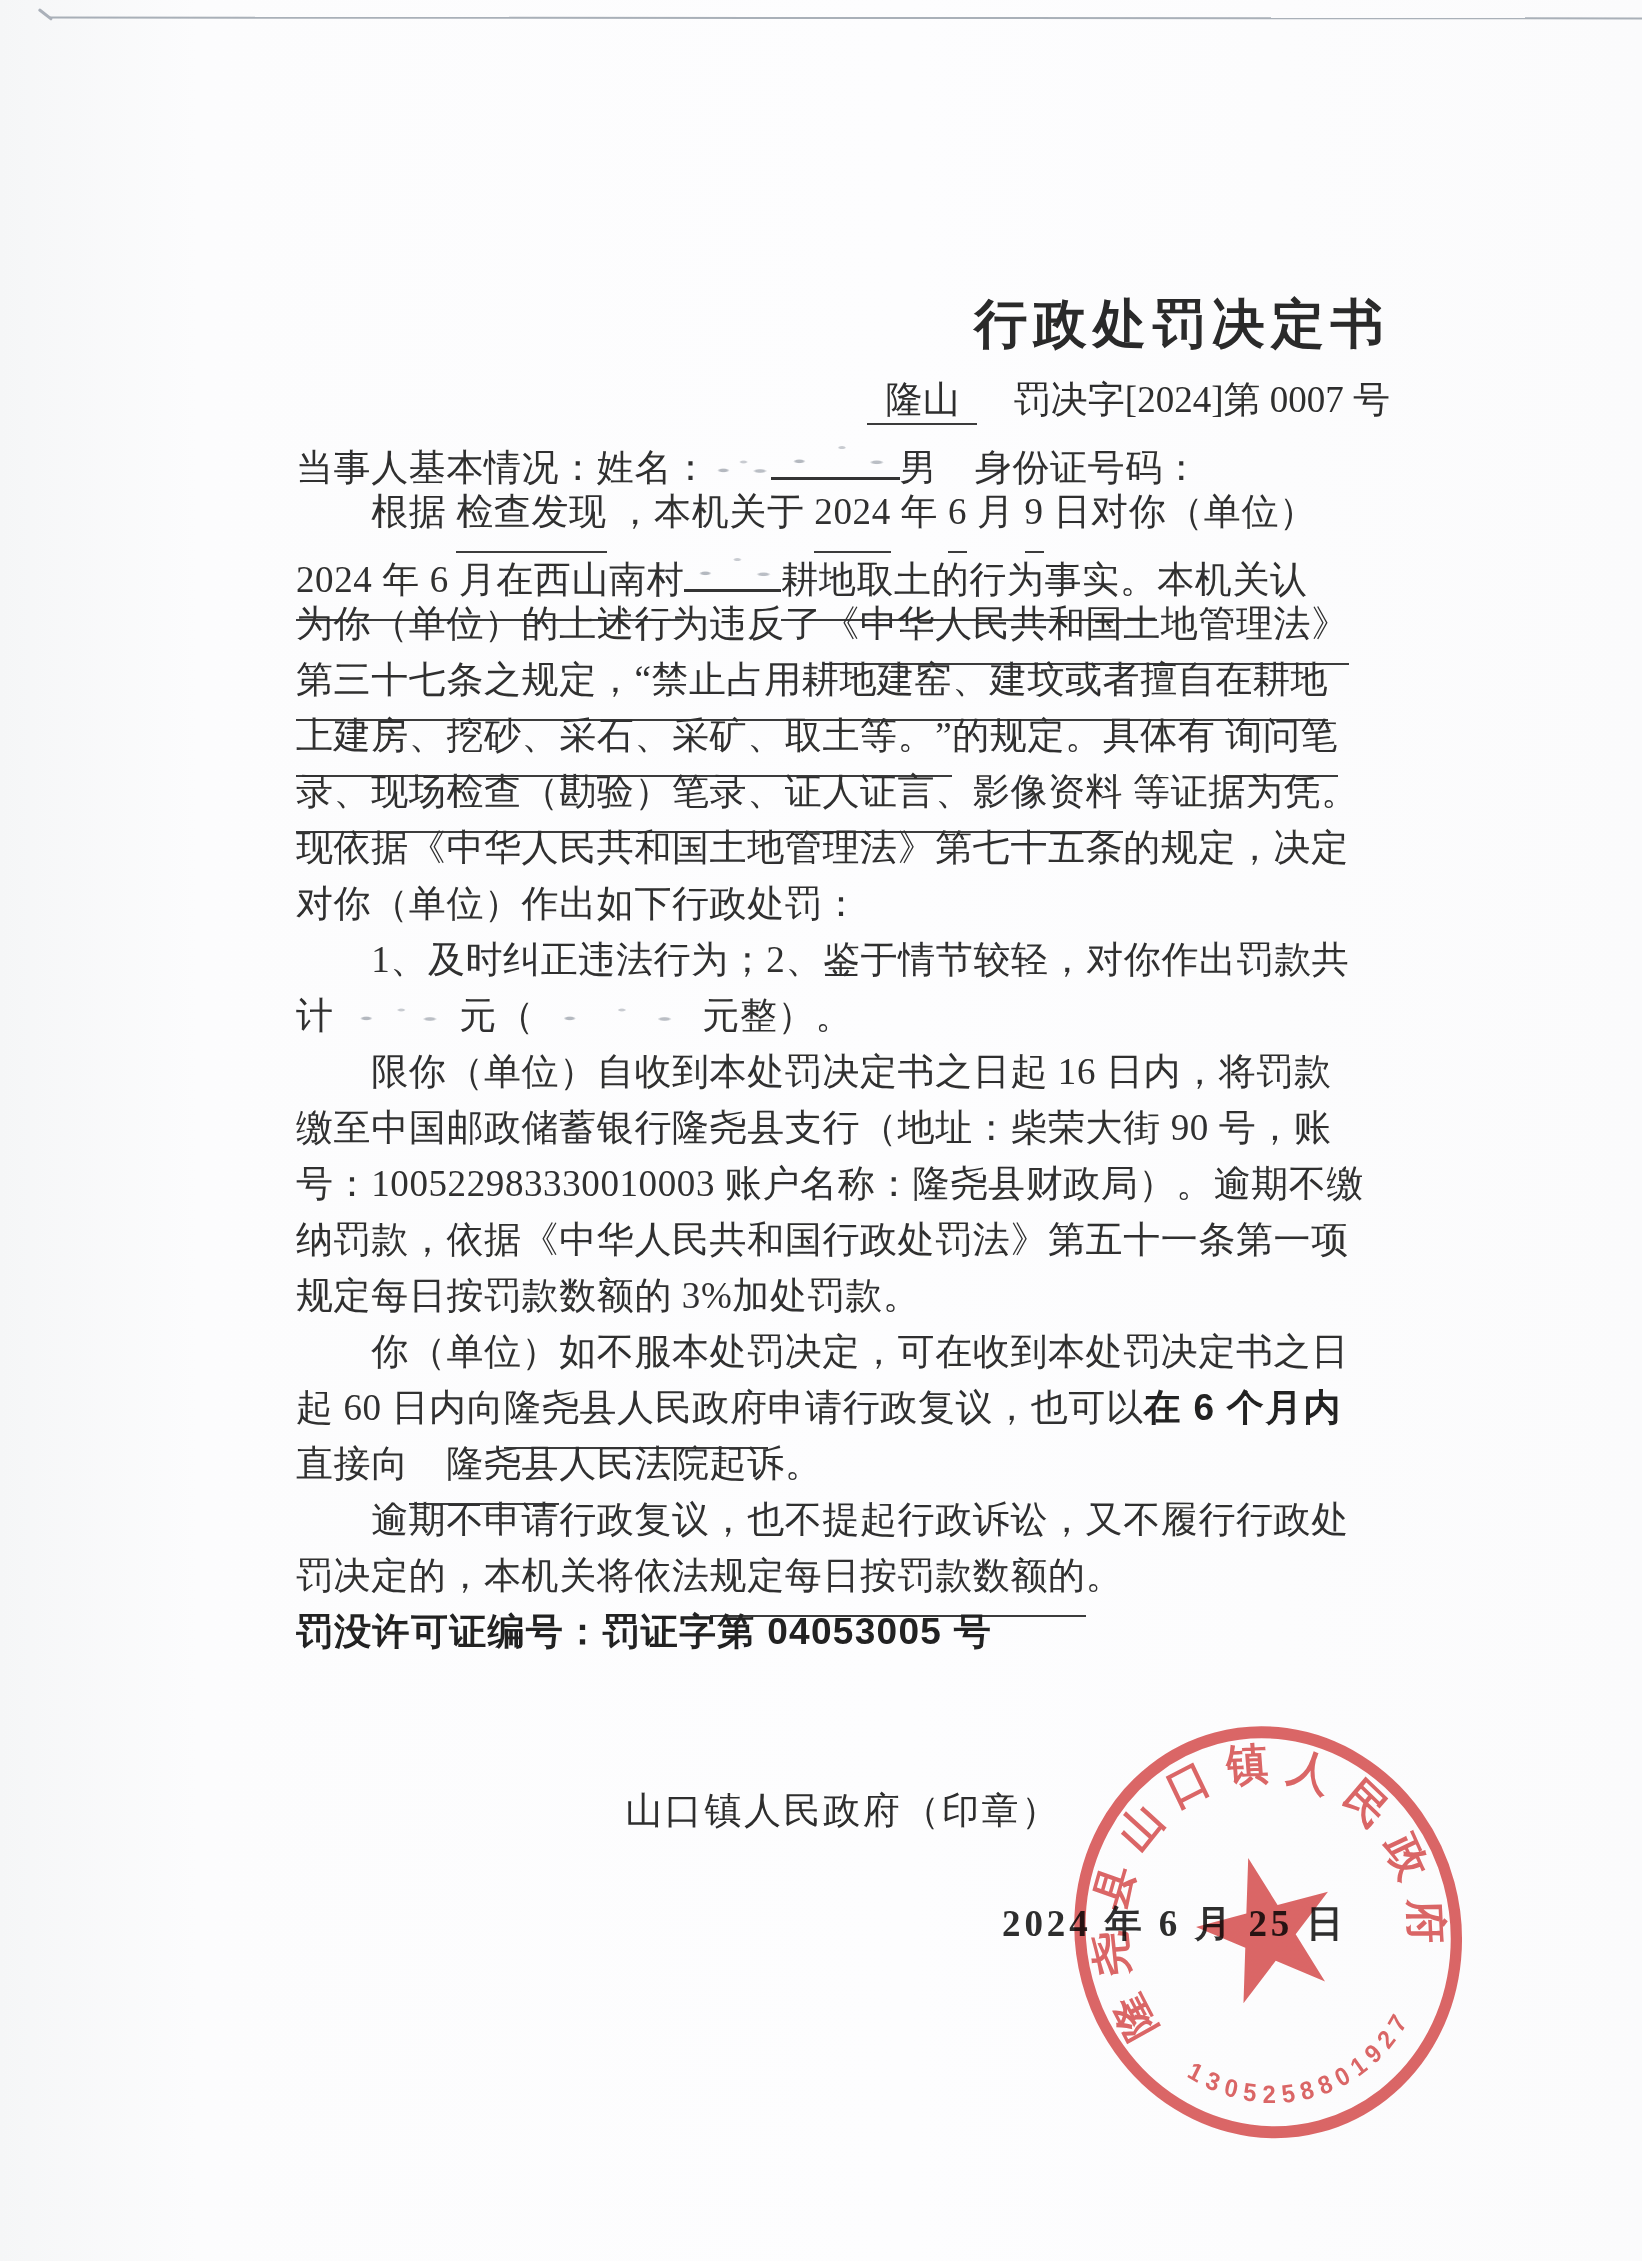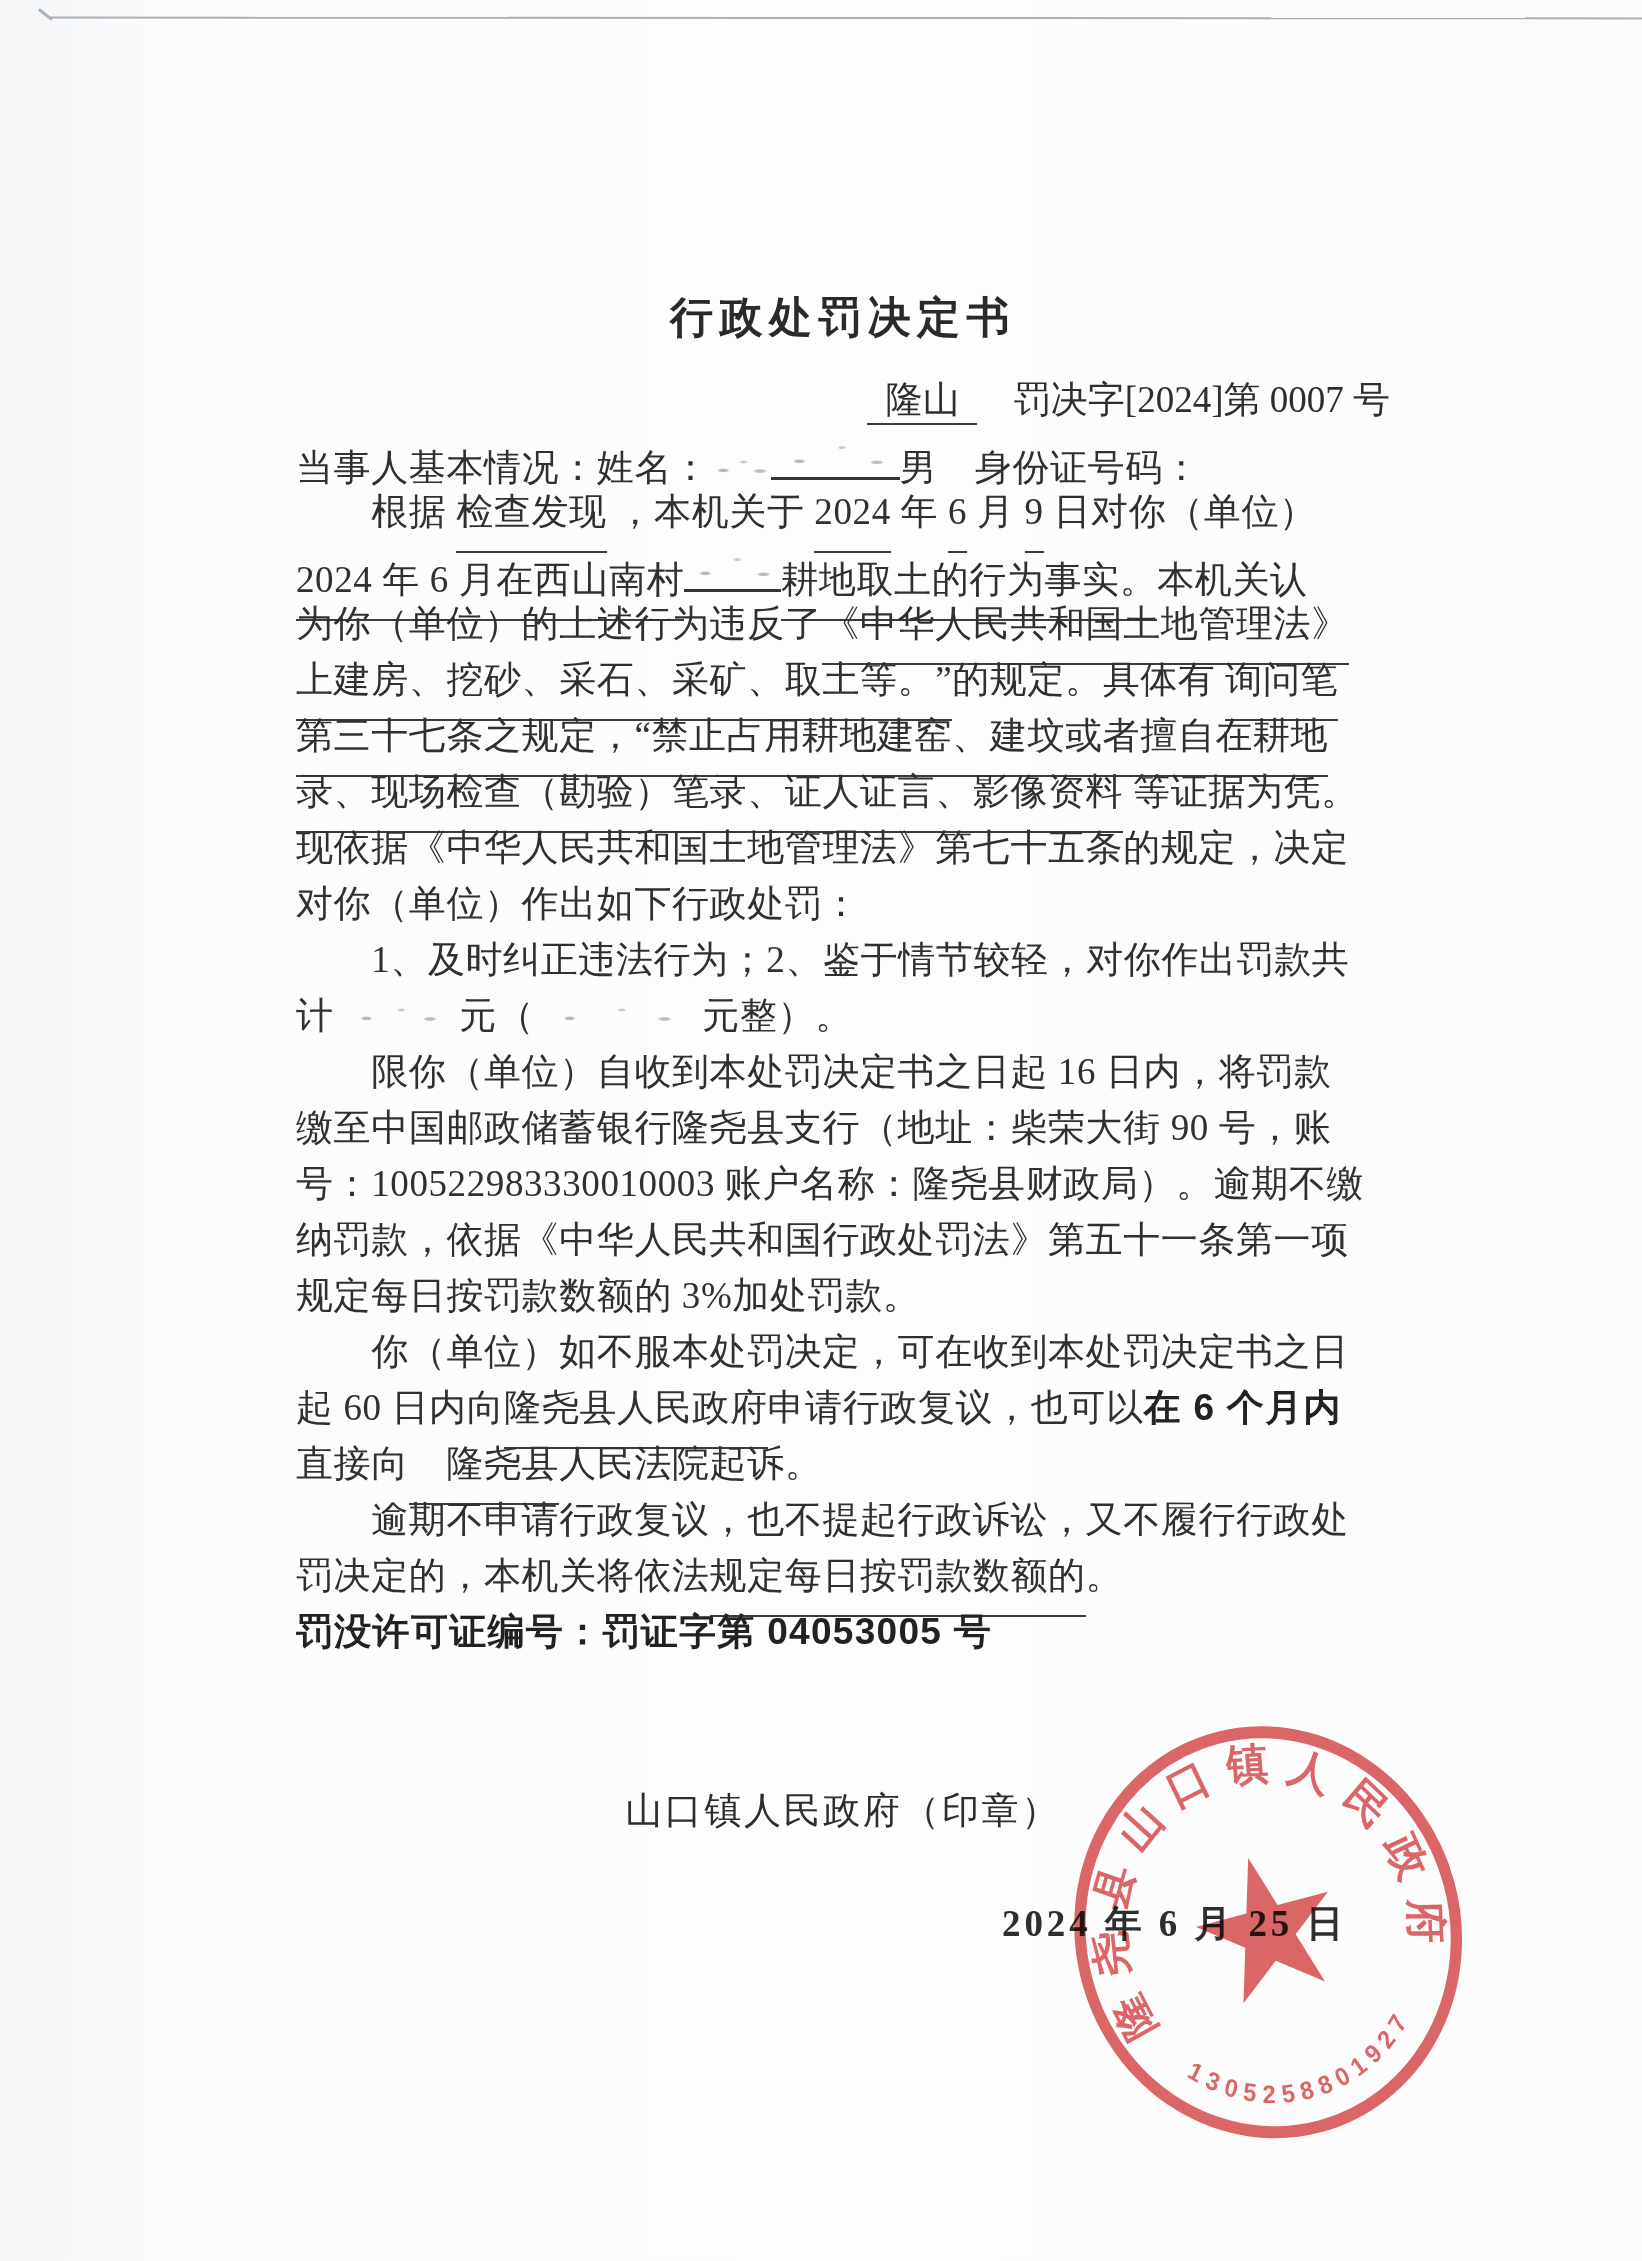--- a/index.html
+++ b/index.html
@@ -14,23 +14,23 @@
   .scan-top-line{
     position:absolute;top:17.4px;left:50px;right:0;height:1.9px;
     background:#9aa2ac;opacity:.85;transform:rotate(.03deg);
   }
   .scan-tick{
     position:absolute;top:13px;left:37px;width:17px;height:2.6px;
     background:#aab0b9;transform:rotate(38deg);border-radius:1.3px;
   }
   .doc-title{
     position:absolute;top:289px;left:296px;width:1094px;
-    text-align:center;
+    text-align:right;
     font-family:"Liberation Sans","DejaVu Sans",sans-serif;
-    font-weight:bold;font-size:43px;letter-spacing:6.4px;color:#2a2a2a;
+    font-weight:bold;font-size:53px;letter-spacing:6.4px;color:#2a2a2a;
   }
   .doc-no{
     position:absolute;top:375px;left:296px;width:1094px;
     text-align:right;font-size:37px;white-space:nowrap;color:#2e2e2e;
   }
   .doc-no .blank{
     border-bottom:2.6px solid #3c3c3c;
     padding:0 17px 2.6px 19.3px;
   }
   .content{
@@ -81,22 +81,22 @@
 
   <div class="doc-no">
     <span class="blank">隆山</span><span>　罚决字[2024]第 0007 号</span>
   </div>
 
   <div class="content" id="doc-lines">
       <div class="line"><span class="seg">当事人基本情况：姓名：</span><span class="redact" style="width: 61px;"></span><span class="redact u" style="width: 129px;"></span><span class="seg">男　身份证号码：</span></div>
       <div class="line"><span class="seg">　　根据 </span><span class="seg u">检查发现</span><span class="seg"> ，本机关于 </span><span class="seg u">2024</span><span class="seg"> 年 </span><span class="seg u">6</span><span class="seg"> 月 </span><span class="seg u">9</span><span class="seg"> 日对你（单位）</span></div>
       <div class="line"><span class="seg u">2024 年 6 月在西山南村</span><span class="redact u" style="width: 97px;"></span><span class="seg u">耕地取土的行为事实。</span><span class="seg">本机关认</span></div>
       <div class="line"><span class="seg">为你（单位）的上述行为违反了</span><span class="seg u">《中华人民共和国土地管理法》</span></div>
+      <div class="line"><span class="seg u">第三十七条之规定，“禁止占用耕地建窑、建坟或者擅自在耕地</span></div>
       <div class="line"><span class="seg u">上建房、挖砂、采石、采矿、取土等。”</span><span class="seg">的规定。具体有 </span><span class="seg u">询问笔</span></div>
-      <div class="line"><span class="seg u">第三十七条之规定，“禁止占用耕地建窑、建坟或者擅自在耕地</span></div>
       <div class="line"><span class="seg u">录、现场检查（勘验）笔录、证人证言、影像资料</span><span class="seg"> 等证据为凭。</span></div>
       <div class="line"><span class="seg">现依据《中华人民共和国土地管理法》第七十五条的规定，决定</span></div>
       <div class="line"><span class="seg">对你（单位）作出如下行政处罚：</span></div>
       <div class="line"><span class="seg">　　1、及时纠正违法行为；2、鉴于情节较轻，对你作出罚款共</span></div>
       <div class="line"><span class="seg">计 </span><span class="redact" style="width: 106px;"></span><span class="seg"> 元（</span><span class="redact" style="width: 158px;"></span><span class="seg"> 元整）。</span></div>
       <div class="line"><span class="seg">　　限你（单位）自收到本处罚决定书之日起 16 日内，将罚款</span></div>
       <div class="line"><span class="seg">缴至中国邮政储蓄银行隆尧县支行（地址：柴荣大街 90 号，账</span></div>
       <div class="line"><span class="seg">号：100522983330010003 账户名称：隆尧县财政局）。逾期不缴</span></div>
       <div class="line"><span class="seg">纳罚款，依据《中华人民共和国行政处罚法》第五十一条第一项</span></div>
       <div class="line"><span class="seg">规定每日按罚款数额的 3%加处罚款。</span></div>

